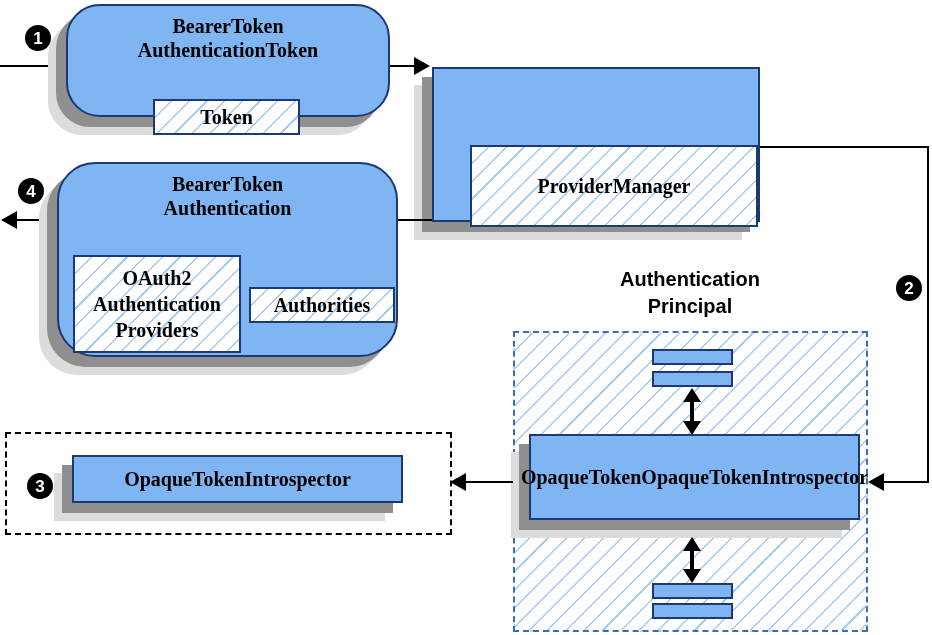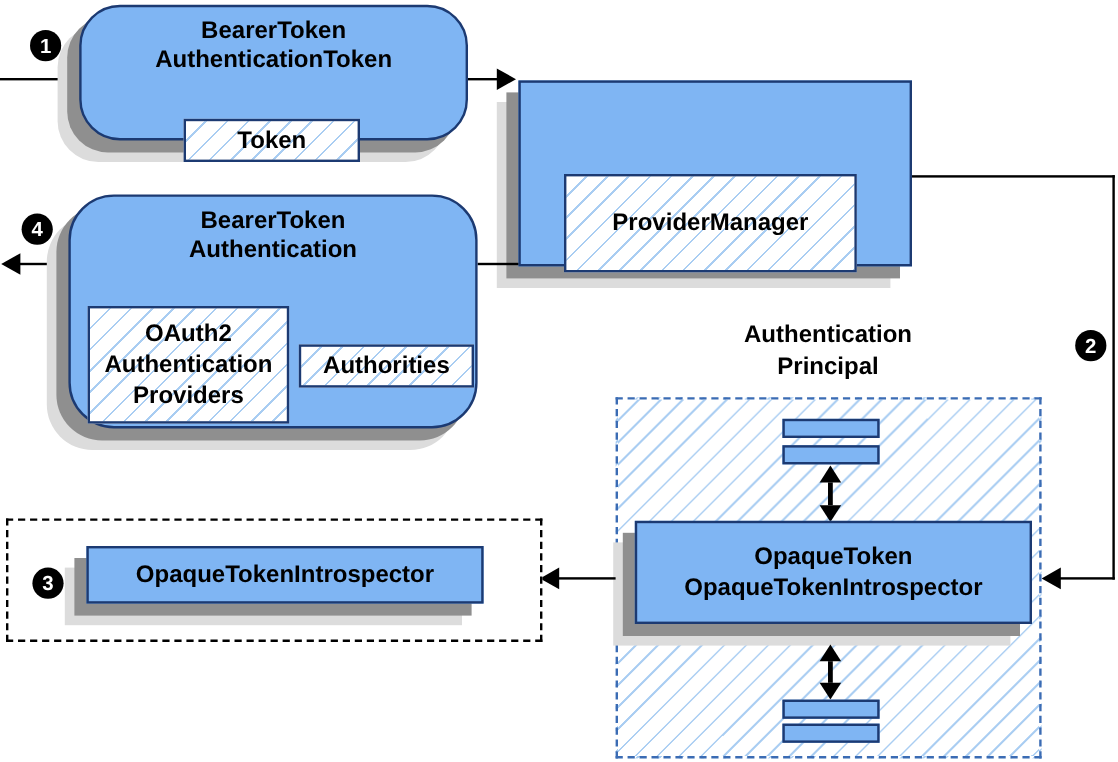--- a/index.html
+++ b/index.html
@@ -9,20 +9,21 @@
     background:var(--bg,#ffffff);
     font-family:"Liberation Sans","DejaVu Sans",sans-serif;
     font-weight:bold;color:#000;overflow:hidden;
   }
   
   .node{
     position:absolute;box-sizing:border-box;
     background:var(--node-fill,#7fb5f3);
     border:2px solid var(--node-border,#1c3a72);
     box-shadow:-10px 10px 0 var(--shadow-dark,#8f8f8f),-18px 18px 0 var(--shadow-light,#dcdcdc);
+    font-family:Liberation Serif, serif;
   }
   .rounded{border-radius:34px;}
   .rounded-lg{border-radius:38px;}
   .chip{
     position:absolute;box-sizing:border-box;
     background-color:#fff;
     background-image:repeating-linear-gradient(135deg,rgba(0,0,0,0) 0px,rgba(0,0,0,0) 11px,var(--hatch-line,#a9cdf2) 11px,var(--hatch-line,#a9cdf2) 12.5px);
     border:2px solid var(--node-border,#1c3a72);
     display:flex;align-items:center;justify-content:center;
     text-align:center;font-size:20px;line-height:26px;margin-top:20px;
@@ -84,21 +85,21 @@
       <span class="title-line">BearerToken</span>
       <span class="title-line">AuthenticationToken</span>
     </div>
     <div class="chip" style="left:85px;top:73px;width:147px;height:36px;">Token</div>
   </div>
 
   <div class="hline" style="left:390px;top:65px;width:25px;"></div>
   <div class="tri tri-right" style="left:414px;top:57px;"></div>
 
   <div class="node" style="left:432px;top:67px;width:328px;height:155px;">
-    <div class="chip" style="left:36px;top:56px;width:244px;height:82px;">ProviderManager</div>
+    <div class="chip" style="left:36px;top:56px;width:288px;height:82px;">ProviderManager</div>
   </div>
 
   <div class="hline" style="left:398px;top:219px;width:34px;"></div>
 
   <div class="hline" style="left:760px;top:146px;width:169px;"></div>
   <div class="vline" style="left:927px;top:146px;height:337px;"></div>
   <div class="hline" style="left:883px;top:481px;width:46px;"></div>
   <div class="tri tri-left" style="left:868px;top:473px;"></div>
   <div class="badge" style="left:896px;top:275px;">2</div>
 
@@ -127,21 +128,21 @@
   <div id="providers-box">
     <div class="bar" style="left:137px;top:16px;"></div>
     <div class="bar" style="left:137px;top:38px;"></div>
 
     <div class="dbl-arrow" style="left:168px;top:55px;height:47px;">
       <div class="up"></div>
       <div class="shaft"></div>
       <div class="down"></div>
     </div>
 
-    <div class="node" style="left:14px;top:101px;width:331px;height:86px;display:flex;flex-direction:column;align-items:center;justify-content:center;text-align:center;font-size:20px;line-height:26px;">
+    <div class="node" style="left:14px;top:101px;width:331px;height:86px;display:flex;flex-direction:row;align-items:center;justify-content:center;text-align:center;font-size:20px;line-height:26px;">
       <span class="title-line">OpaqueToken</span>
       <span class="title-line">OpaqueTokenIntrospector</span>
     </div>
 
     <div class="dbl-arrow" style="left:168px;top:204px;height:46px;">
       <div class="up"></div>
       <div class="shaft"></div>
       <div class="down"></div>
     </div>
 

